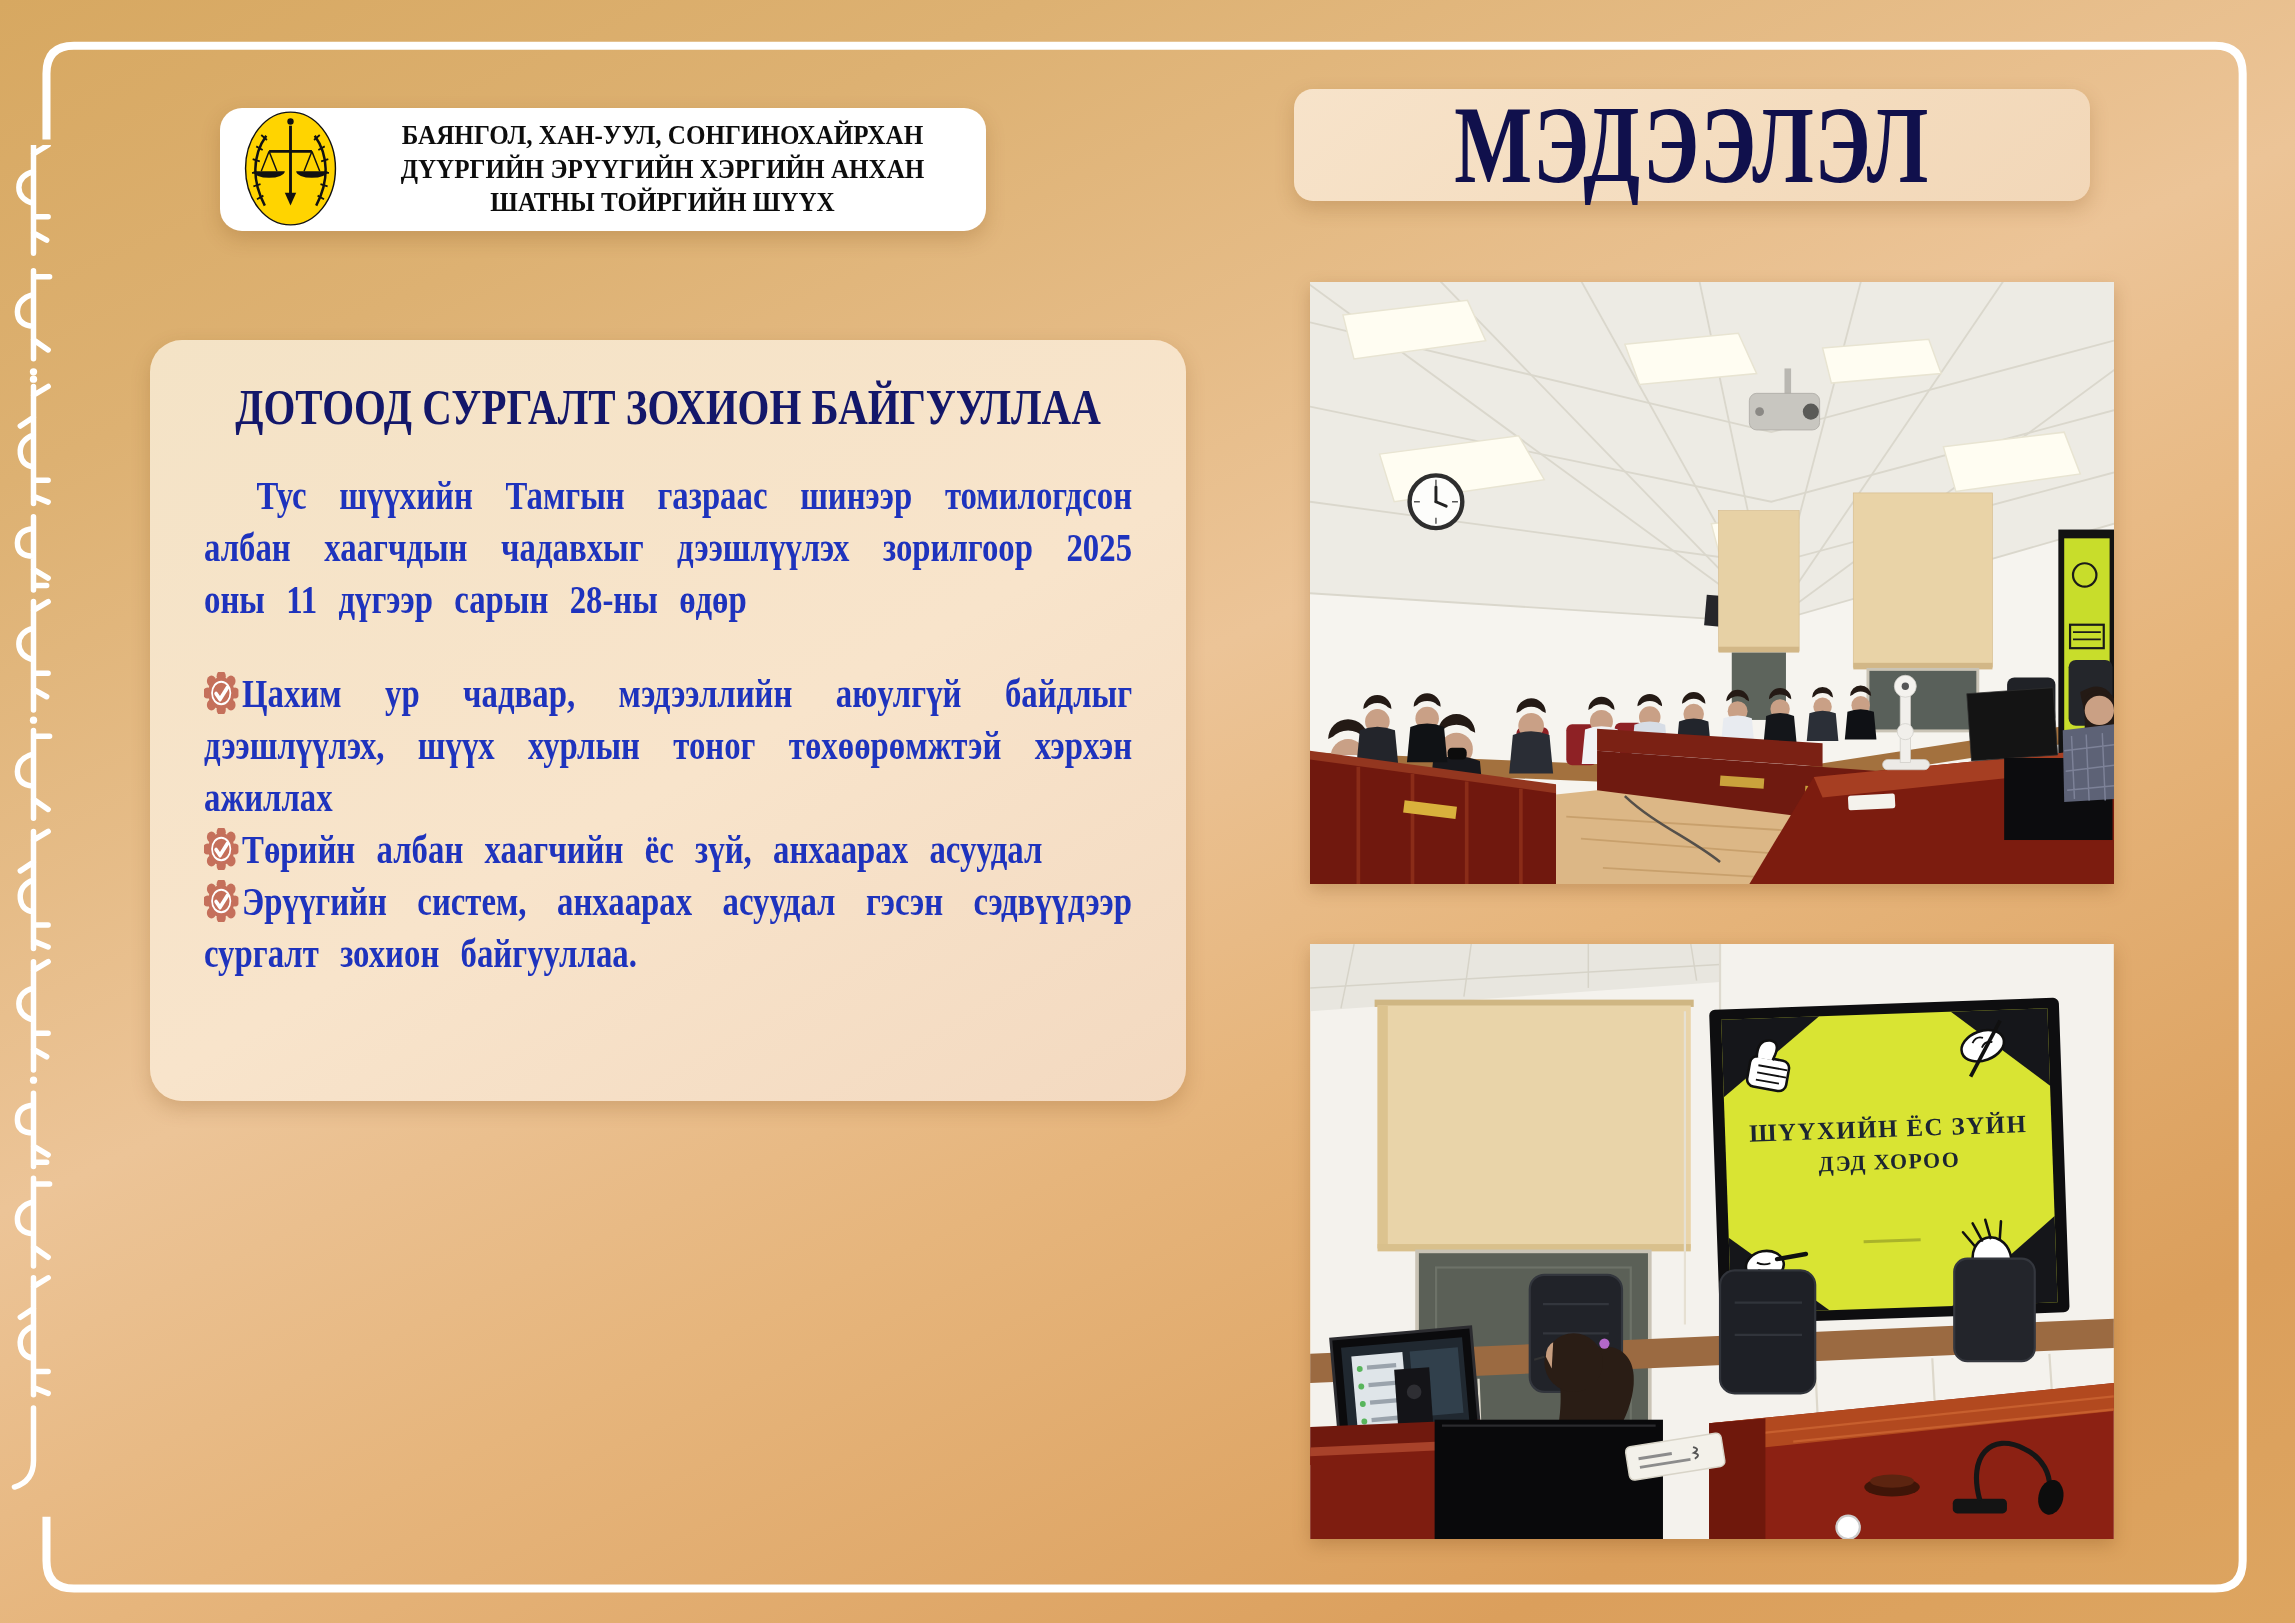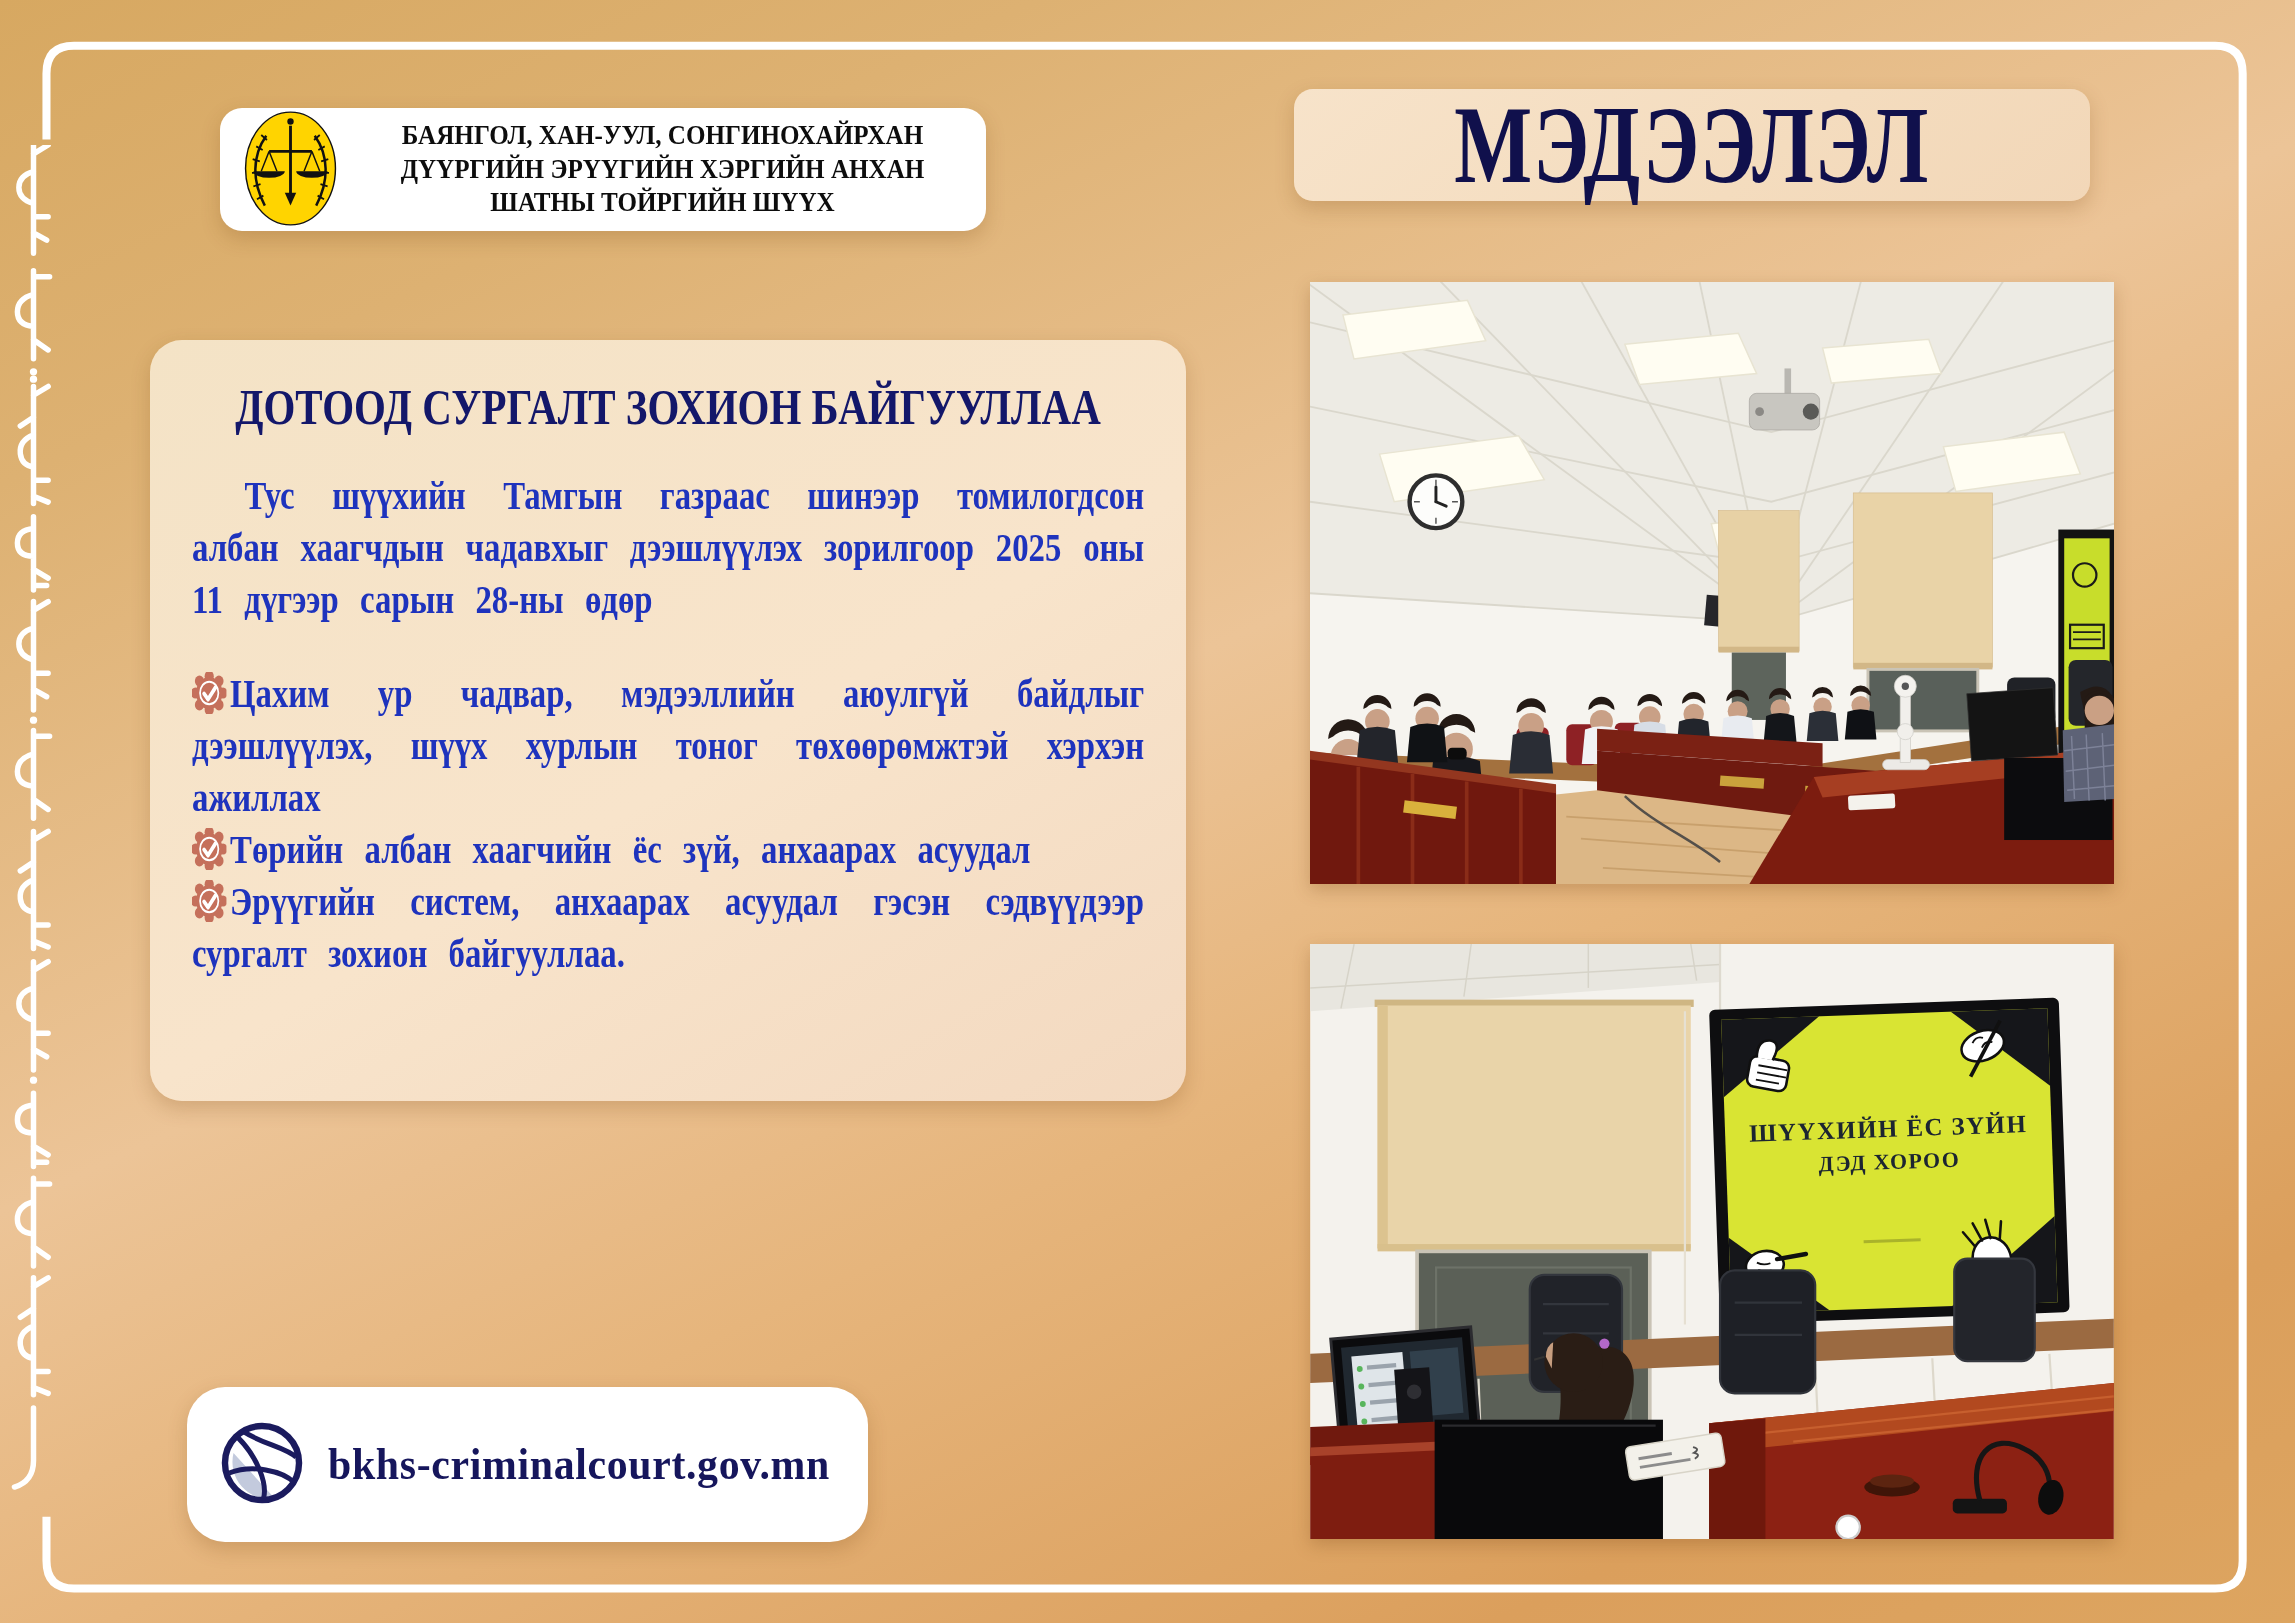--- a/index.html
+++ b/index.html
@@ -12,21 +12,21 @@
   
   .court-card{left:220px;top:108px;width:766px;height:123px;background:#ffffff;border-radius:22px;display:flex;align-items:center;}
   .court-logo{margin-left:22px;flex:0 0 auto;}
   .court-name{flex:1;text-align:center;font-weight:bold;color:#0d0d0d;font-size:27px;line-height:1.24;transform:scaleX(.93);}
   
   .banner-card{left:1294px;top:89px;width:796px;height:112px;border-radius:19px;
     background:linear-gradient(140deg,#f7e3ca,#f4dcbe 60%,#f2d7b8);display:flex;align-items:center;justify-content:center;}
   .banner-title{font-size:110px;font-weight:bold;color:#10104c;transform:scaleX(.75);letter-spacing:1.5px;white-space:nowrap;}
   
   .article-card{left:150px;top:340px;width:1036px;height:761px;border-radius:32px;overflow:hidden;
-    background:linear-gradient(150deg,#f4e3c6,#f8e4cb 55%,#f3d9c0);padding:35px 42px;box-sizing:border-box;}
+    background:linear-gradient(150deg,#f4e3c6,#f8e4cb 55%,#f3d9c0);padding:35px 54px;box-sizing:border-box;}
   .narrow{width:122%;transform:scaleX(.8197);transform-origin:0 0;}
   .article-heading{text-align:center;font-size:50px;font-weight:bold;color:#13176a;margin:2.9px 0 34px 0;}
   .article-body{font-size:40px;font-weight:bold;color:#1e33bd;text-align:justify;line-height:1.3;word-spacing:16px;margin:0;}
   .intro{text-indent:64px;margin-bottom:42px;}
   .badge{display:inline-block;width:42px;height:42px;vertical-align:-7.3px;margin-right:4.4px;}
   
   .site-pill{left:187px;top:1387px;width:681px;height:155px;background:#ffffff;border-radius:38px;display:flex;align-items:center;}
   .globe{margin:0 19px 0 28px;flex:0 0 auto;}
   .site-text{font-size:44px;font-weight:bold;color:#16165c;letter-spacing:0.7px;transform:scaleX(.95);transform-origin:left center;white-space:nowrap;}
   
@@ -168,34 +168,20 @@
                 <circle cx="30" cy="6" r="8"></circle>
                 <circle cx="47" cy="13" r="8"></circle>
                 <circle cx="30" cy="30" r="23"></circle>
               </g>
               <circle cx="30" cy="30" r="16" fill="none" stroke="#fff" stroke-width="3"></circle>
               <path d="M21 31 l7 8 l13 -17" fill="none" stroke="#fff" stroke-width="6" stroke-linecap="round" stroke-linejoin="round"></path>
             </svg></span><span>Эрүүгийн систем, анхаарах асуудал гэсэн сэдвүүдээр сургалт зохион байгууллаа.</span></p>
     </div>
   </div>
 
-  <div class="card site-pill">
-    <span class="globe">
-      <svg width="94" height="94" viewBox="0 0 132 132">
-        <path d="M26 52 A52 52 0 0 0 84 116 L26 52 Z" fill="#c3cadd"></path>
-        <circle cx="66" cy="66" r="52" fill="none" stroke="#1b1b5e" stroke-width="9"></circle>
-        <g fill="none" stroke="#1b1b5e" stroke-width="7">
-          <path d="M32 30 C60 58 74 96 68 116"></path>
-          <path d="M20 80 C52 68 94 76 112 94"></path>
-          <path d="M40 22 C68 40 100 44 114 58"></path>
-        </g>
-      </svg>
-    </span>
-    <span class="site-text">bkhs-criminalcourt.gov.mn</span>
-  </div>
 
   <div class="photo photo-top">
     <svg width="804" height="602" viewBox="0 0 1098 822">
       <rect width="1098" height="822" fill="#f6f4ef"></rect>
 
       <polygon points="0,0 1098,0 1098,330 630,465 0,425" fill="#edebe4"></polygon>
       <g stroke="#dad7cc" stroke-width="2.5" fill="none">
         <path d="M0 425 L630 465 L1098 330"></path>
         <path d="M630 465 L-60 -40"></path>
           <path d="M630 465 L150 -30"></path>

